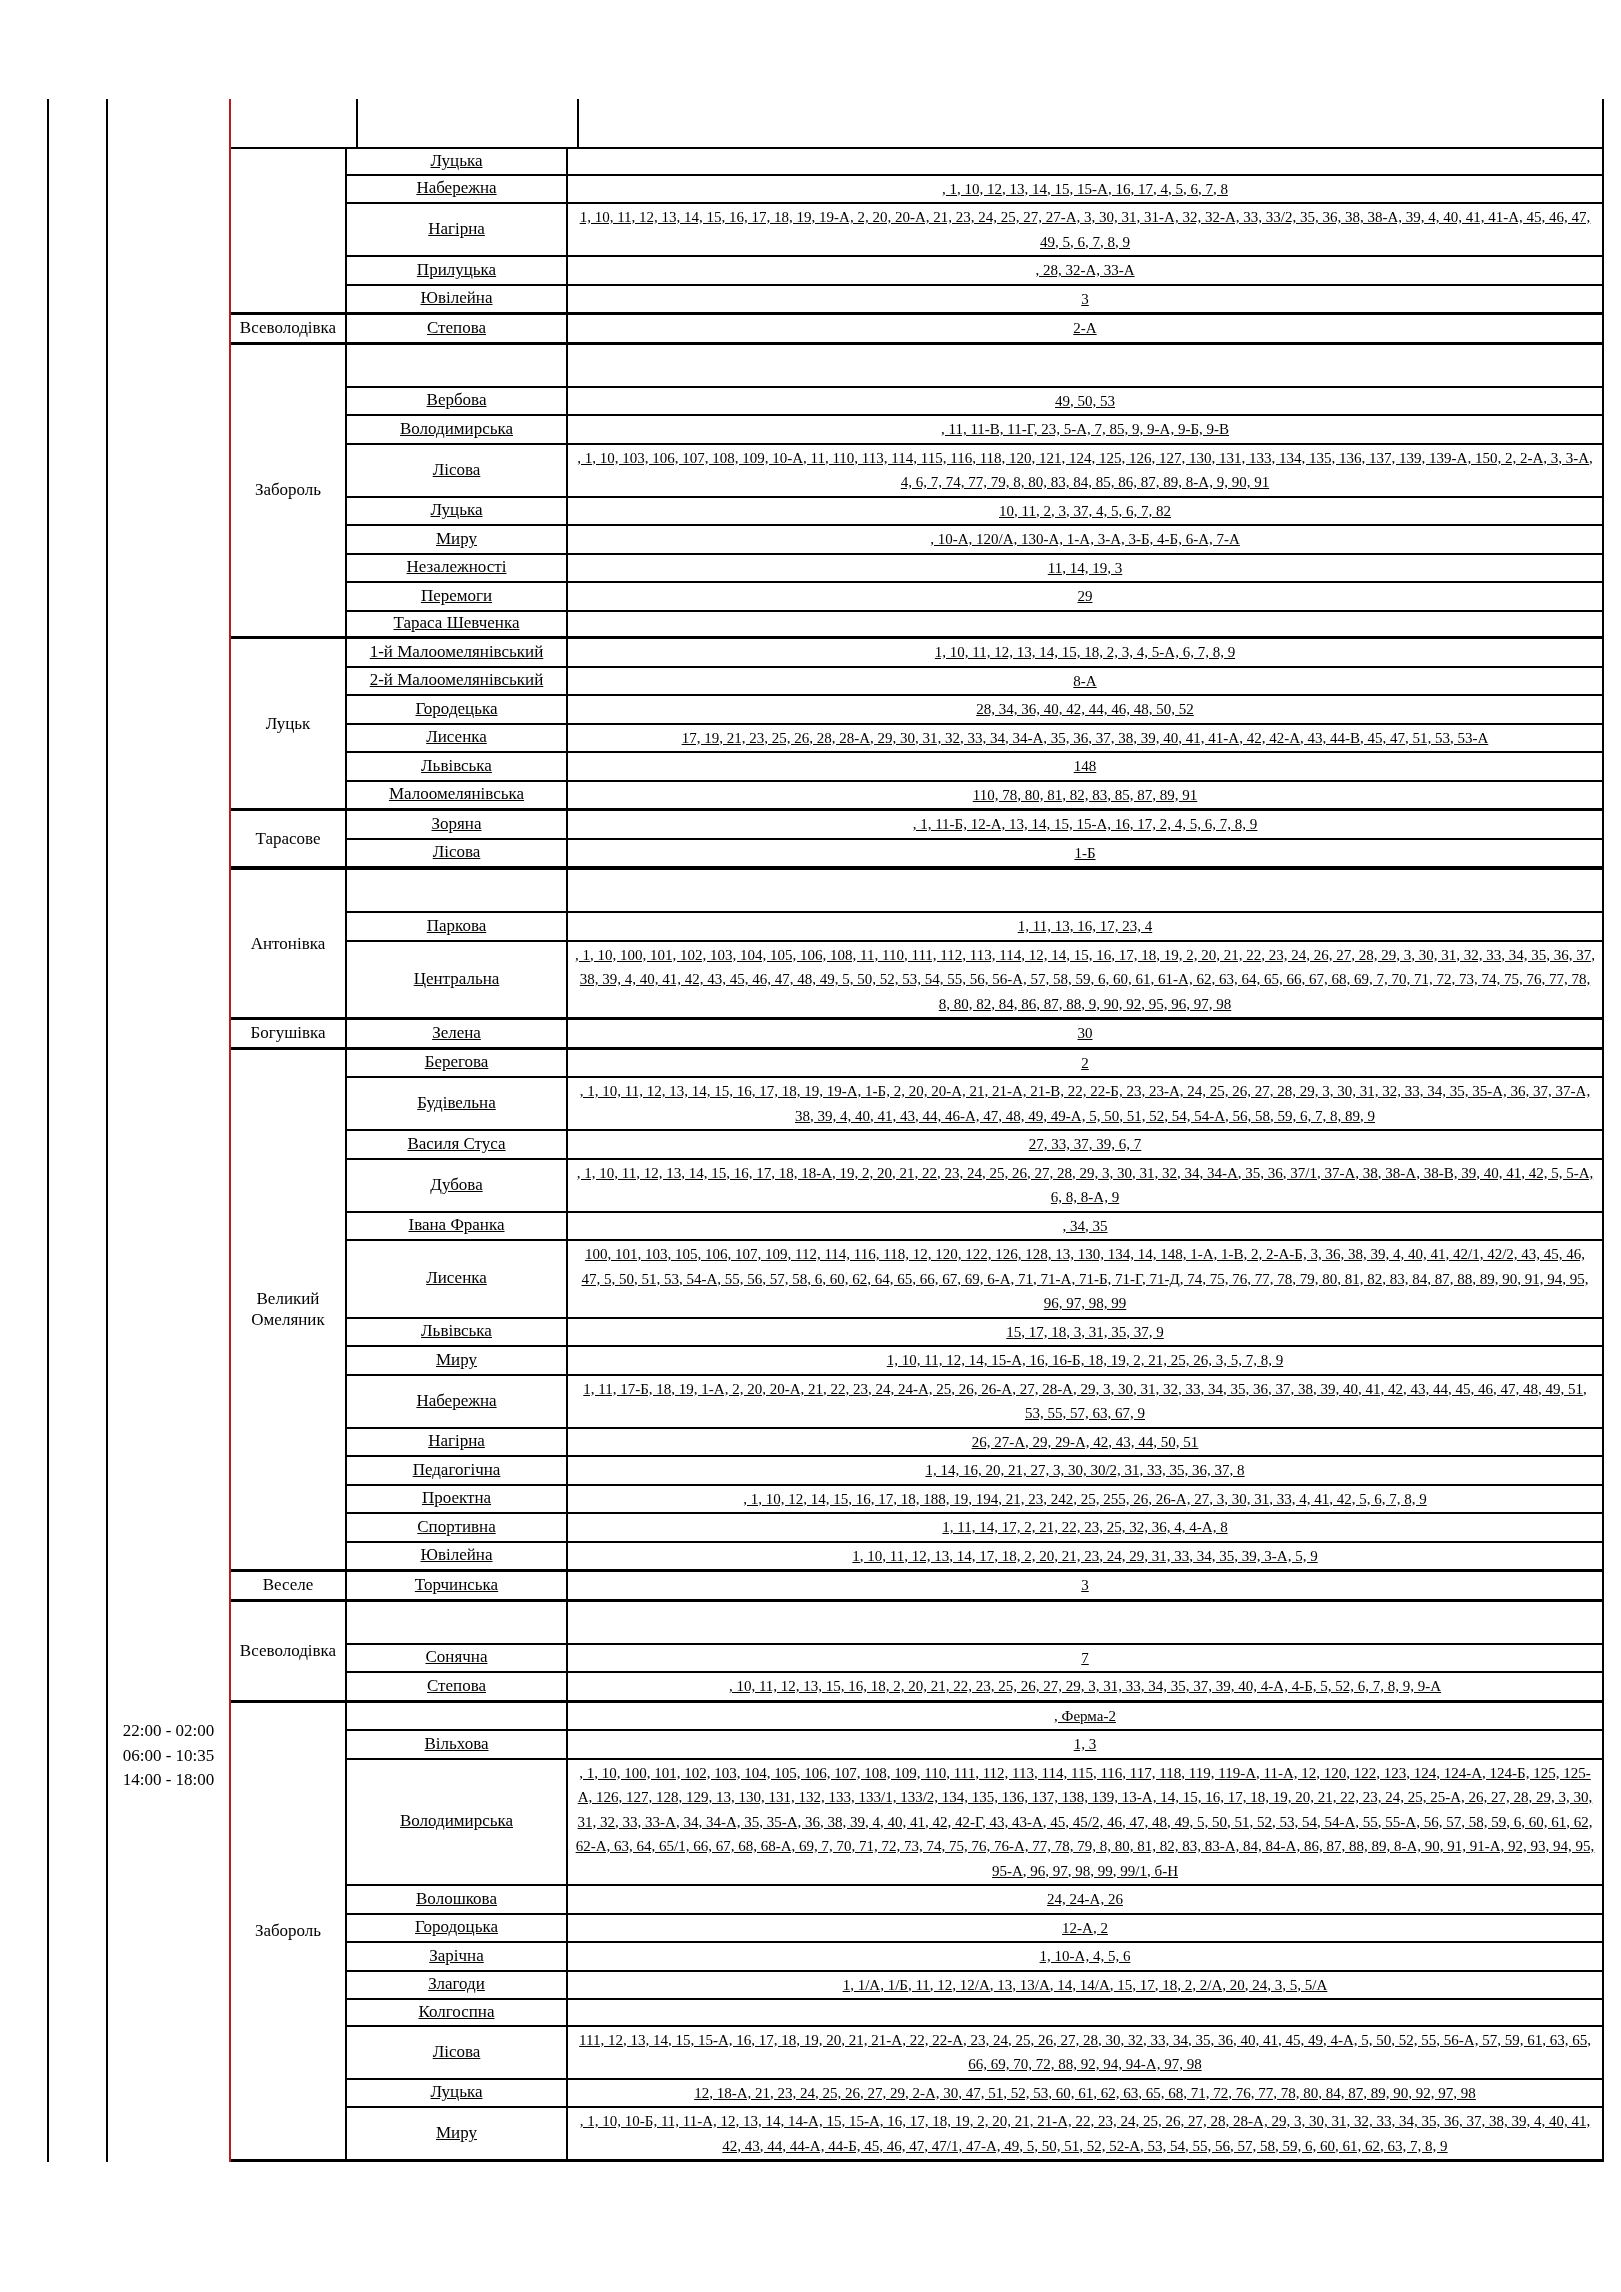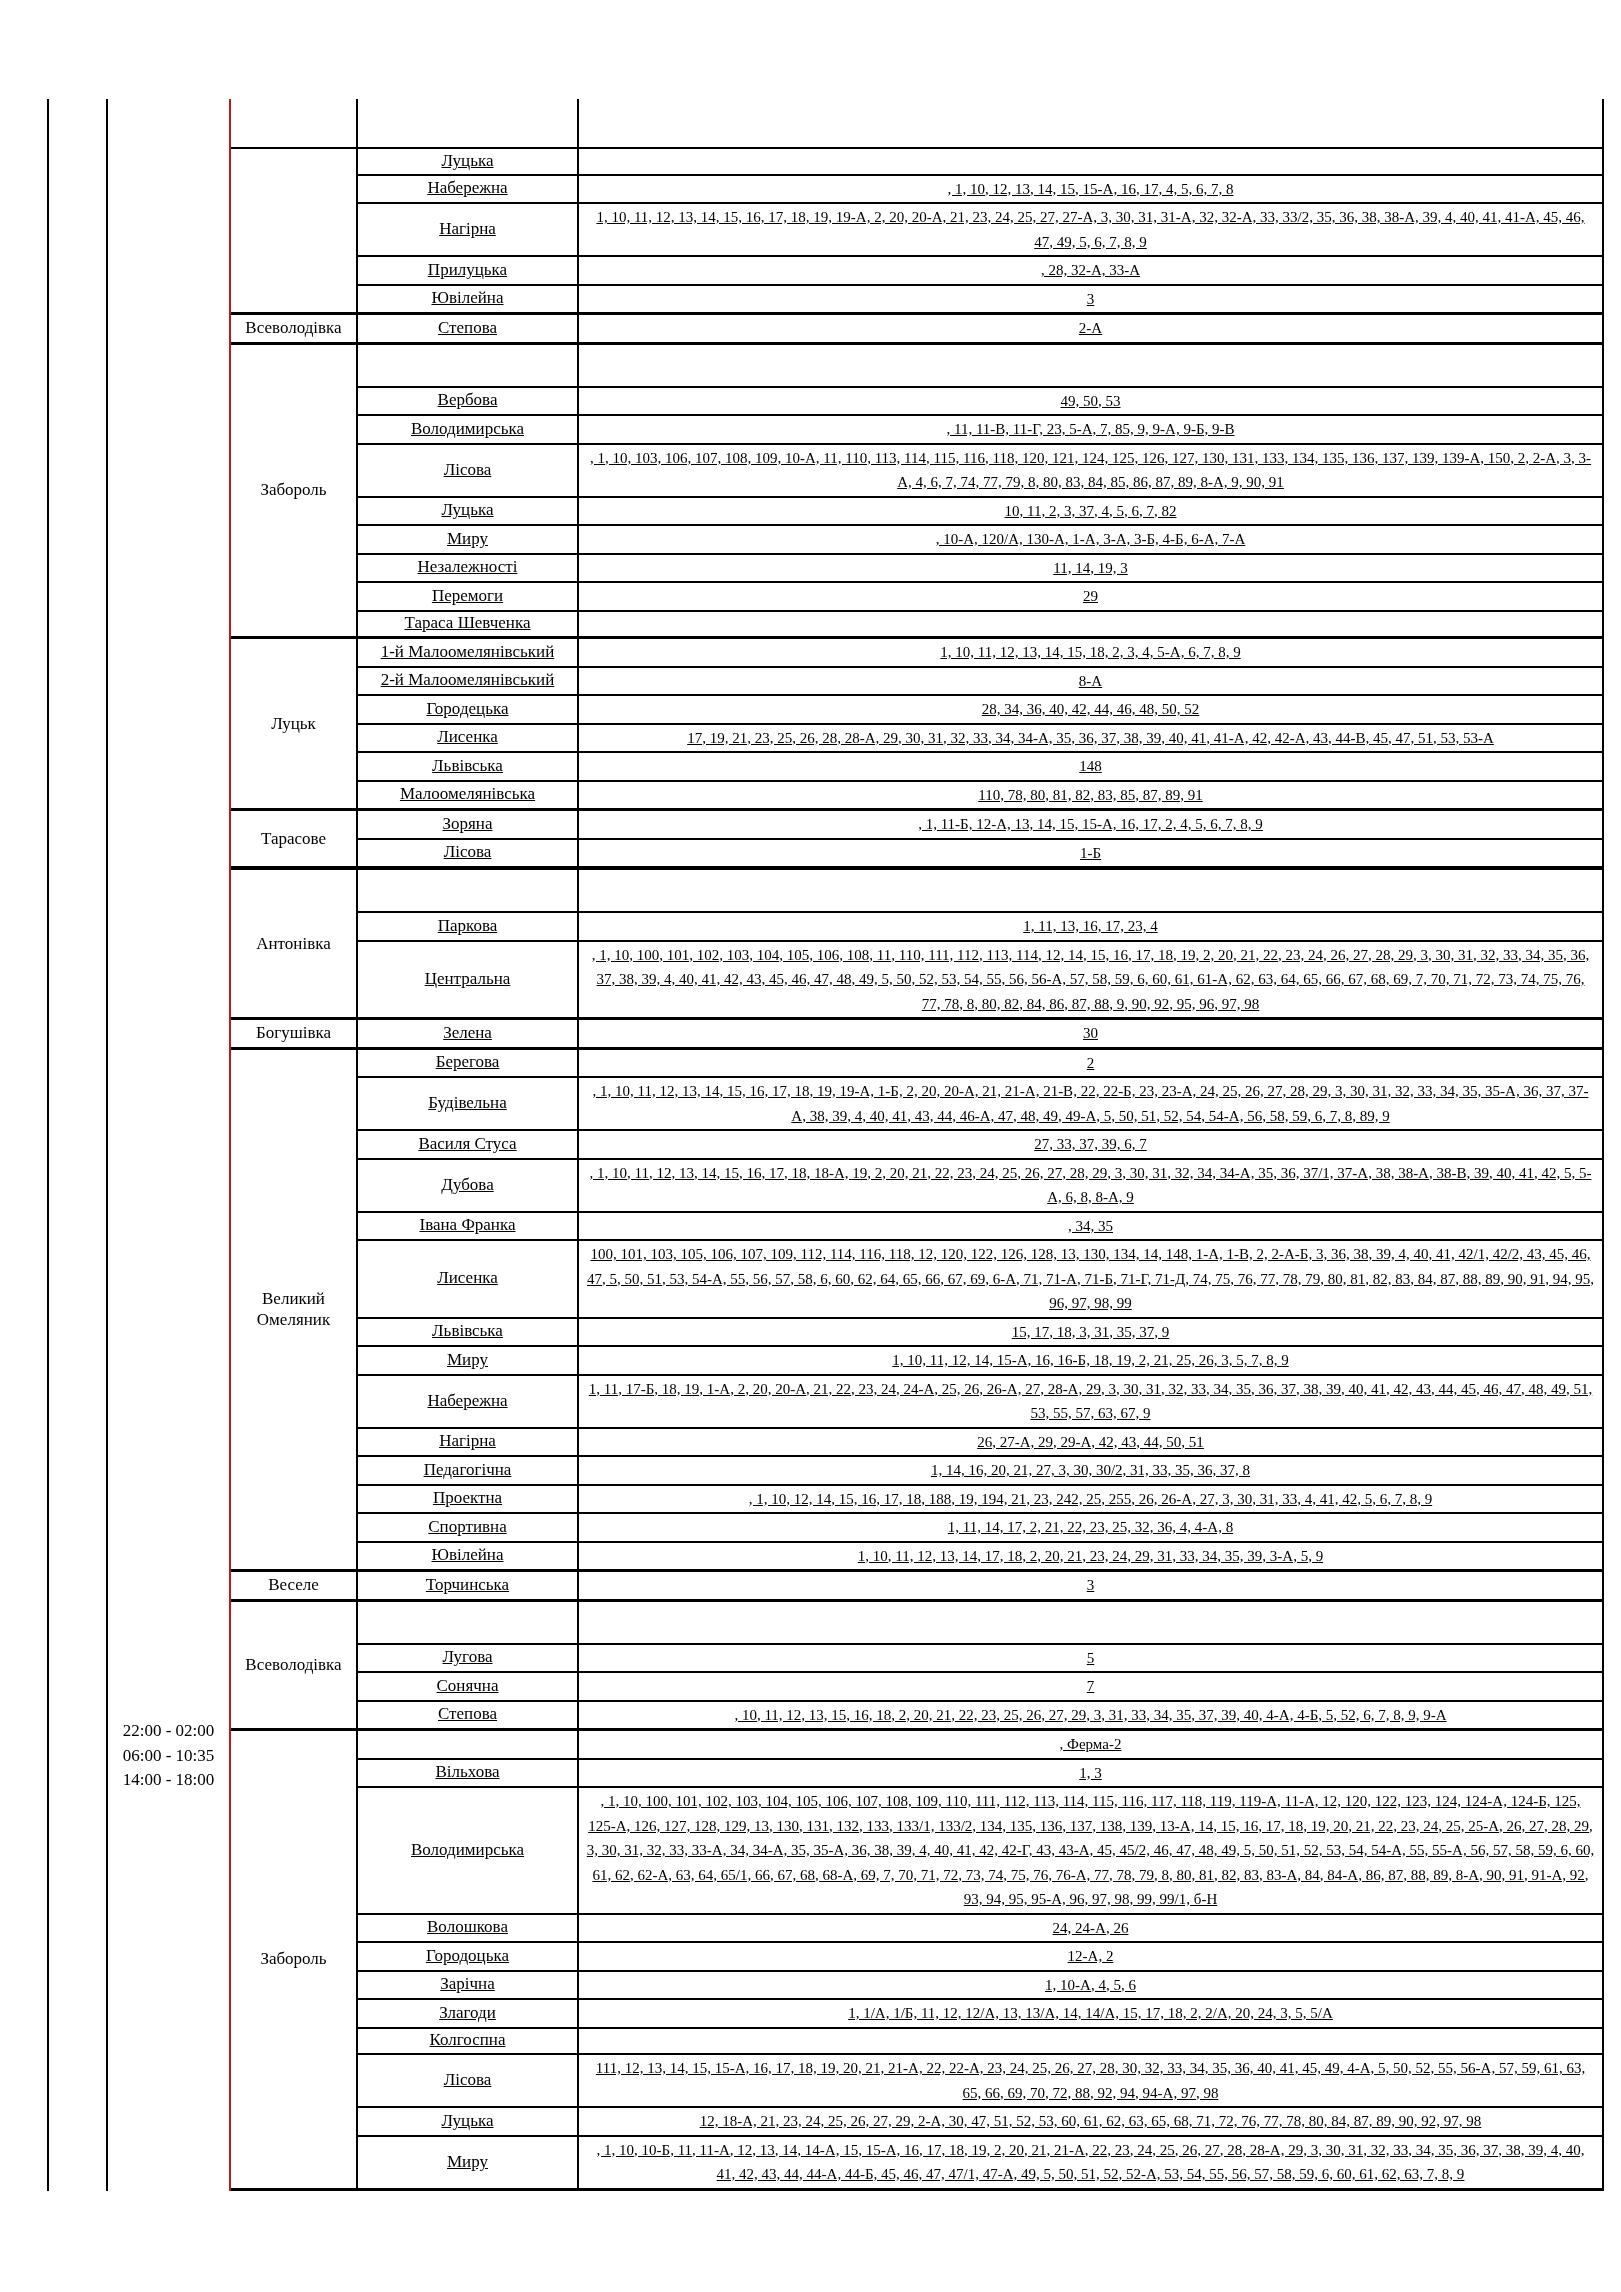--- a/index.html
+++ b/index.html
@@ -13,21 +13,21 @@
               font-size:17px;line-height:24.5px;white-space:nowrap;}
   .main{flex:1;display:flex;flex-direction:column;}
   .main.t2{border-top:4.9px solid #000;border-bottom:3.9px solid #000;}
   .strip{display:flex;height:48px;}
   .strip-c3{width:127px;box-sizing:border-box;border-right:2px solid #000;}
   .strip-c4{width:221px;box-sizing:border-box;border-right:2px solid #000;}
   .strip-c5{flex:1;box-sizing:border-box;border-right:2px solid #000;}
   .group{display:flex;align-items:stretch;}
   .group.first-t1{border-top:2px solid #000;}
   .group.gsep{border-top:3.9px solid #000;}
-  .settle{width:127px;box-sizing:border-box;border-right:2px solid #000;
+  .settle{width:116px;box-sizing:border-box;border-right:2px solid #000;
           display:flex;align-items:center;justify-content:center;text-align:center;
           font-size:17px;line-height:21.6px;padding:2px 3.9px;}
   .rows{flex:1;display:flex;flex-direction:column;text-decoration:underline;}
   .row{display:flex;align-items:stretch;min-height:24.5px;}
   .row + .row{border-top:2px solid #000;}
   .street{width:221px;box-sizing:border-box;border-right:2px solid #000;
           display:flex;align-items:center;justify-content:center;text-align:center;
           font-size:17px;line-height:20.6px;padding:1px 2.9px;}
   .vals{flex:1;box-sizing:border-box;border-right:2px solid #000;
         display:flex;align-items:center;justify-content:center;text-align:center;
@@ -273,24 +273,20 @@
             </div>
           </div>
           <div class="group gsep">
             <div class="settle">Всеволодівка</div>
             <div class="rows">
               <div class="row" style="min-height: 41px;">
                 <div class="street"></div>
                 <div class="vals"></div>
               </div>
               <div class="row">
-                <div class="street">Лугова</div>
-                <div class="vals">5</div>
-              </div>
-              <div class="row">
                 <div class="street">Сонячна</div>
                 <div class="vals">7</div>
               </div>
               <div class="row">
                 <div class="street">Степова</div>
                 <div class="vals">, 10, 11, 12, 13, 15, 16, 18, 2, 20, 21, 22, 23, 25, 26, 27, 29, 3, 31, 33, 34, 35, 37, 39, 40, 4-А, 4-Б, 5, 52, 6, 7, 8, 9, 9-А</div>
               </div>
             </div>
           </div>
           <div class="group gsep">

